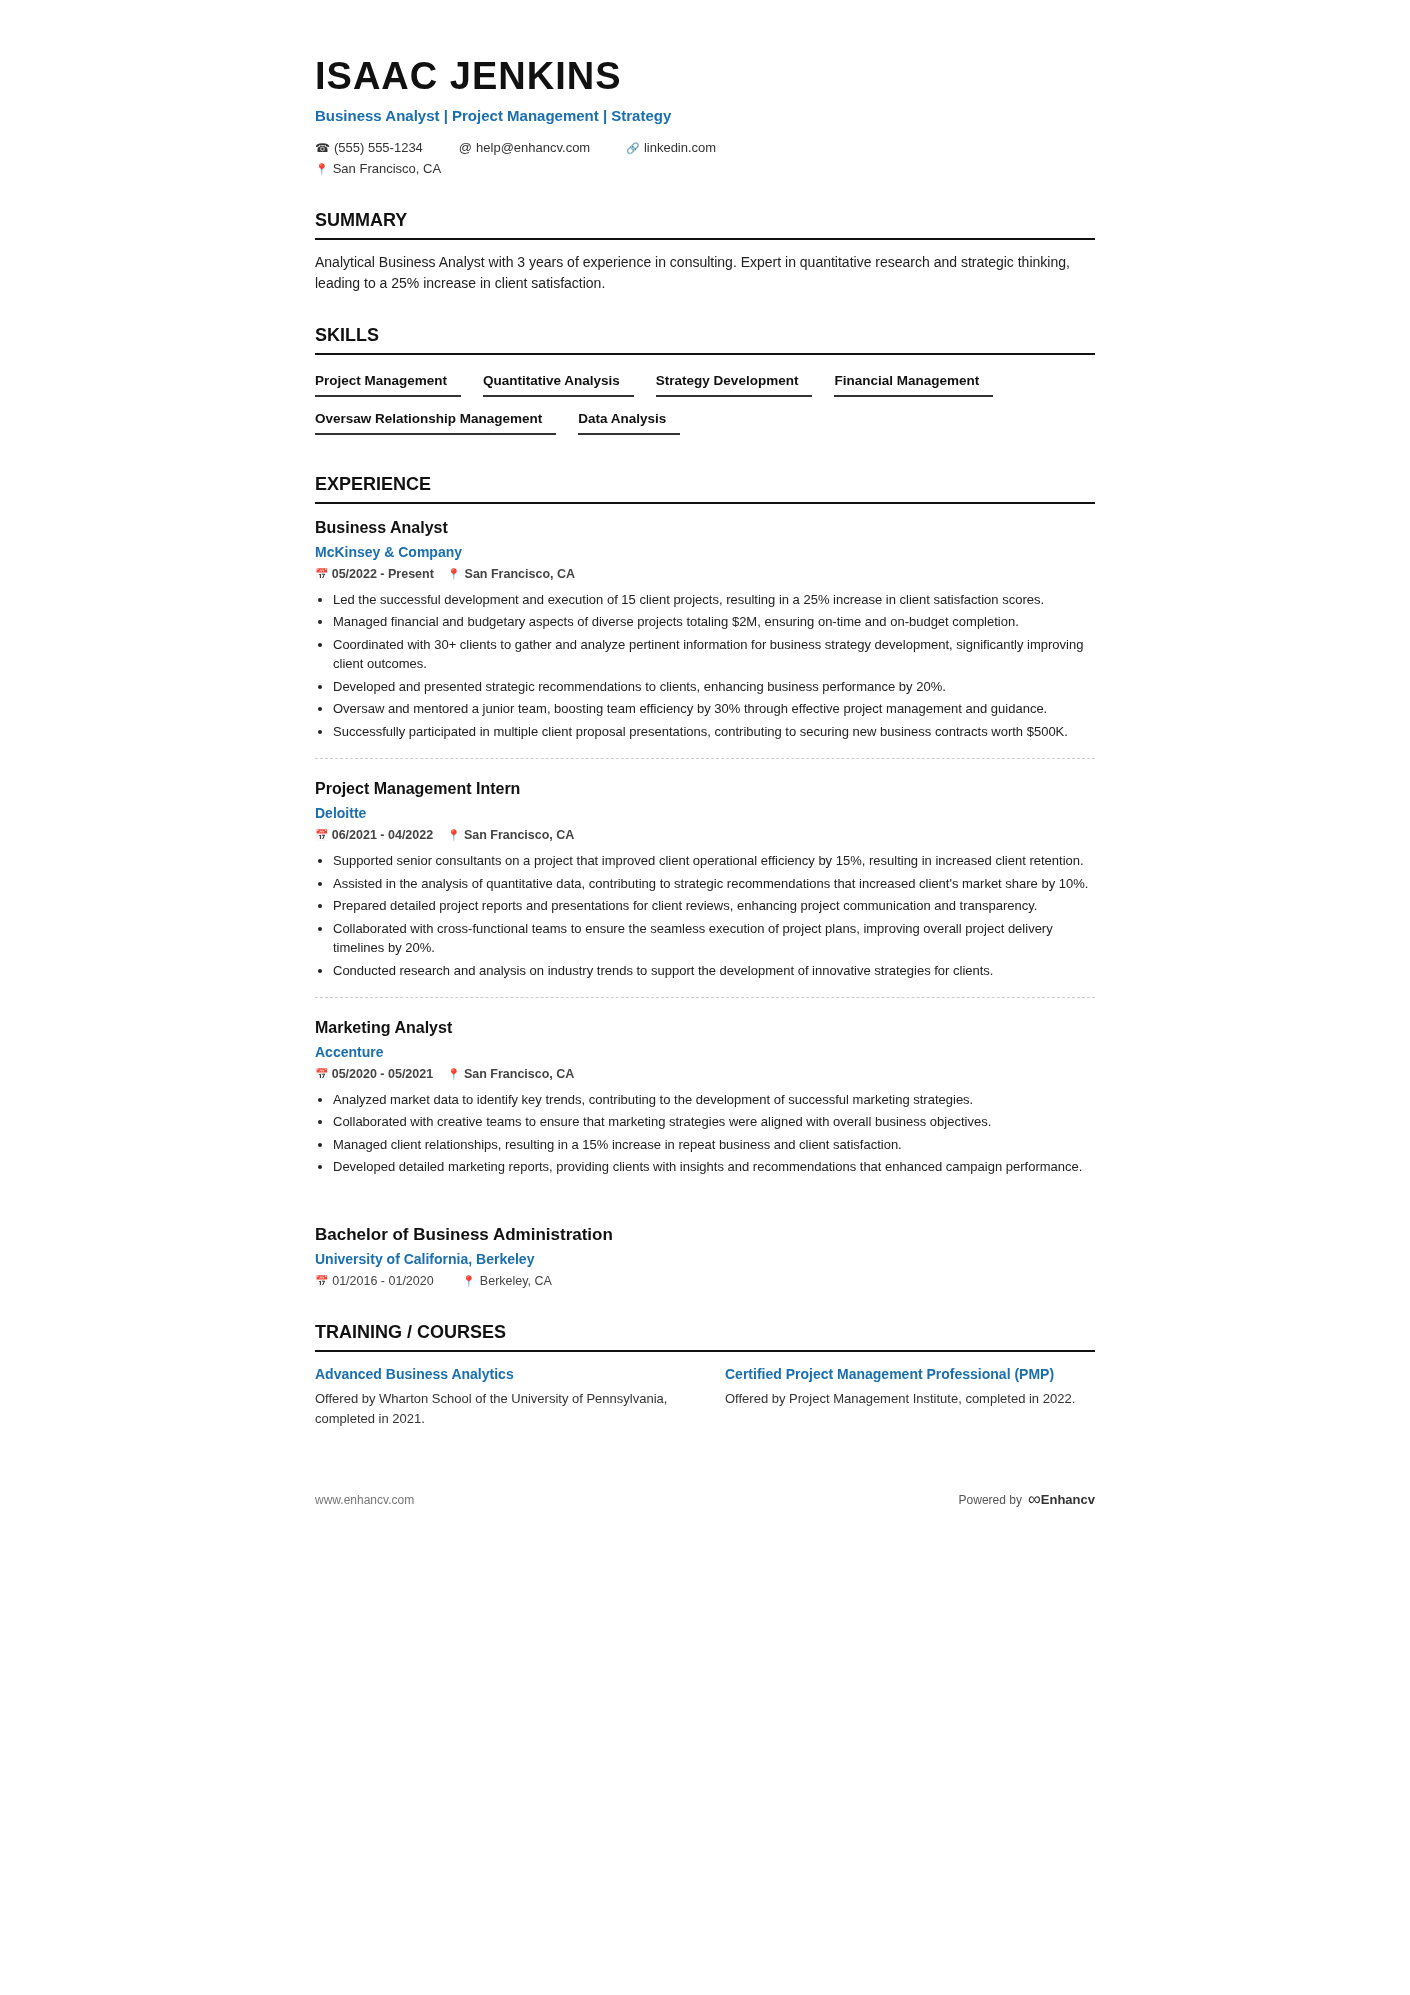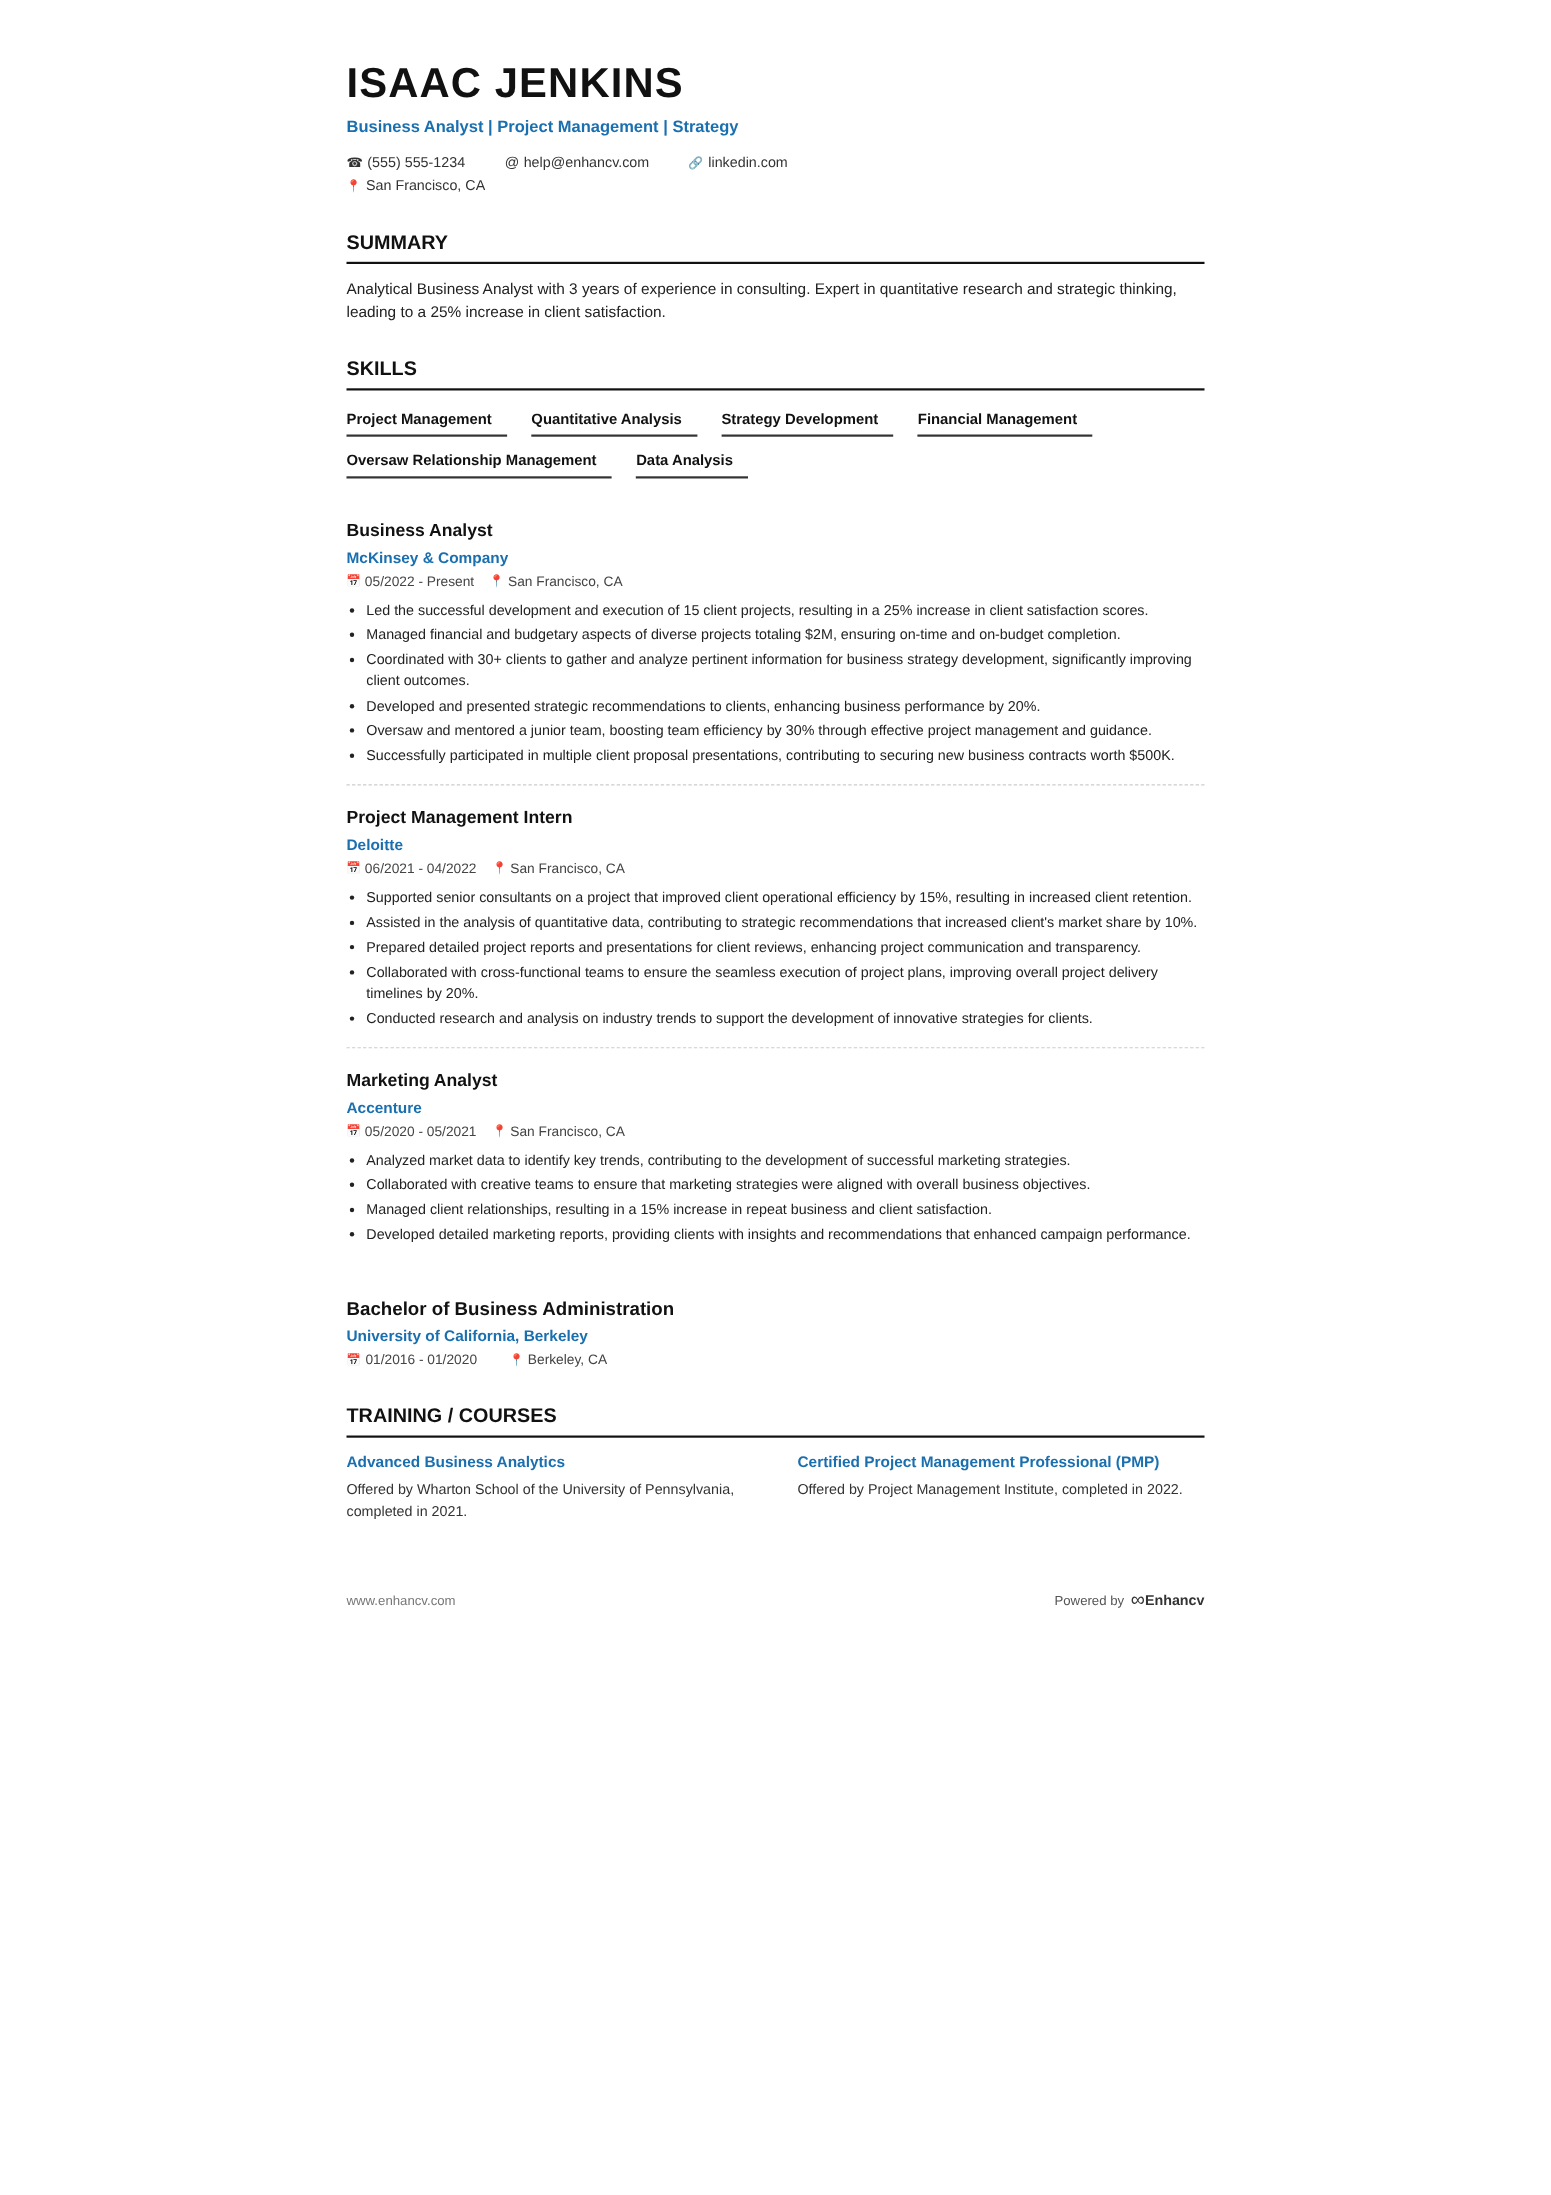--- a/index.html
+++ b/index.html
@@ -111,20 +111,21 @@
       color: #1a6faf;
       margin-bottom: 2px;
     }
     .job-meta {
       display: flex;
       align-items: center;
       gap: 14px;
       font-size: 12.5px;
       color: #444;
       margin-bottom: 6px;
+      font-weight: bold;
     }
     .job-meta span {
       display: flex;
       align-items: center;
       gap: 3px;
     }
     .job-bullets {
       padding-left: 18px;
     }
     .job-bullets li {
@@ -245,20 +246,21 @@
         <div class="skill-item">Project Management</div>
         <div class="skill-item">Quantitative Analysis</div>
         <div class="skill-item">Strategy Development</div>
         <div class="skill-item">Financial Management</div>
         <div class="skill-item">Oversaw Relationship Management</div>
         <div class="skill-item">Data Analysis</div>
       </div>
   </div>
 
   <div class="section">
+    <div class="section-title">EXPERIENCE</div>
     <div id="jobs-container">
         <div class="job">
     <div class="job-title">Business Analyst</div>
     <div class="company-name">McKinsey &amp; Company</div>
     <div class="job-meta">
       <span>
         <span class="icon-cal"></span>
         05/2022 - Present
       </span>
       <span>

